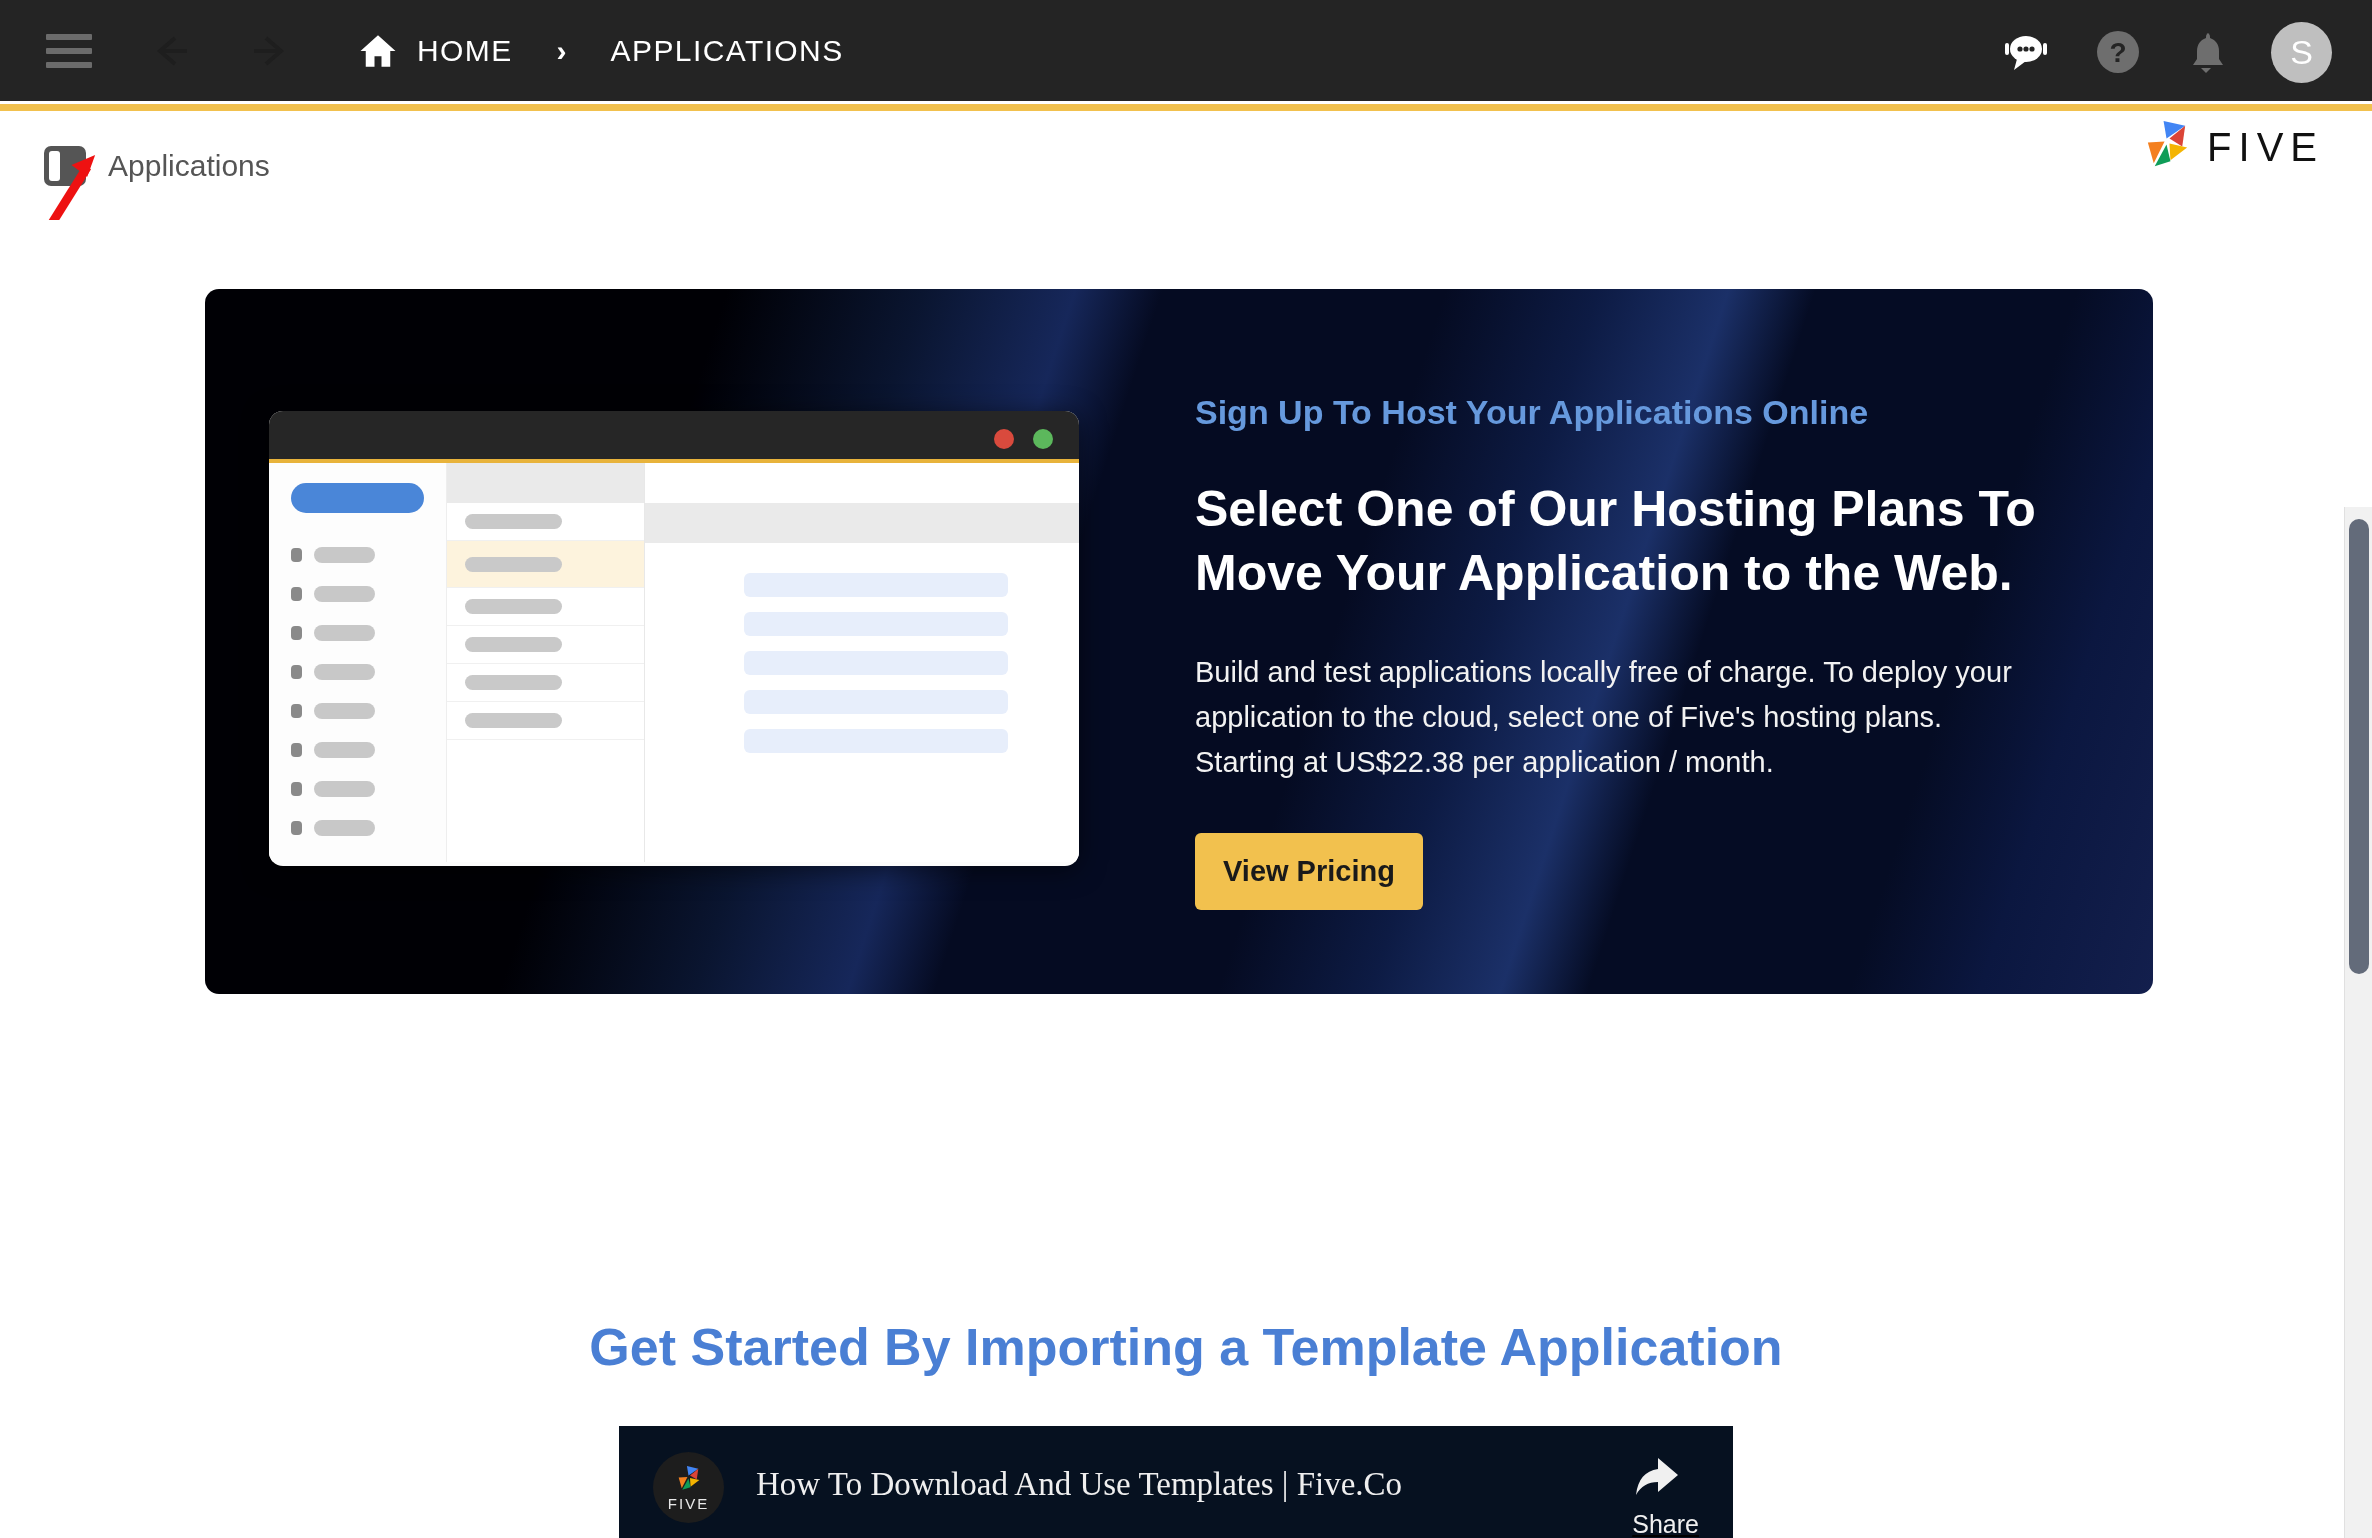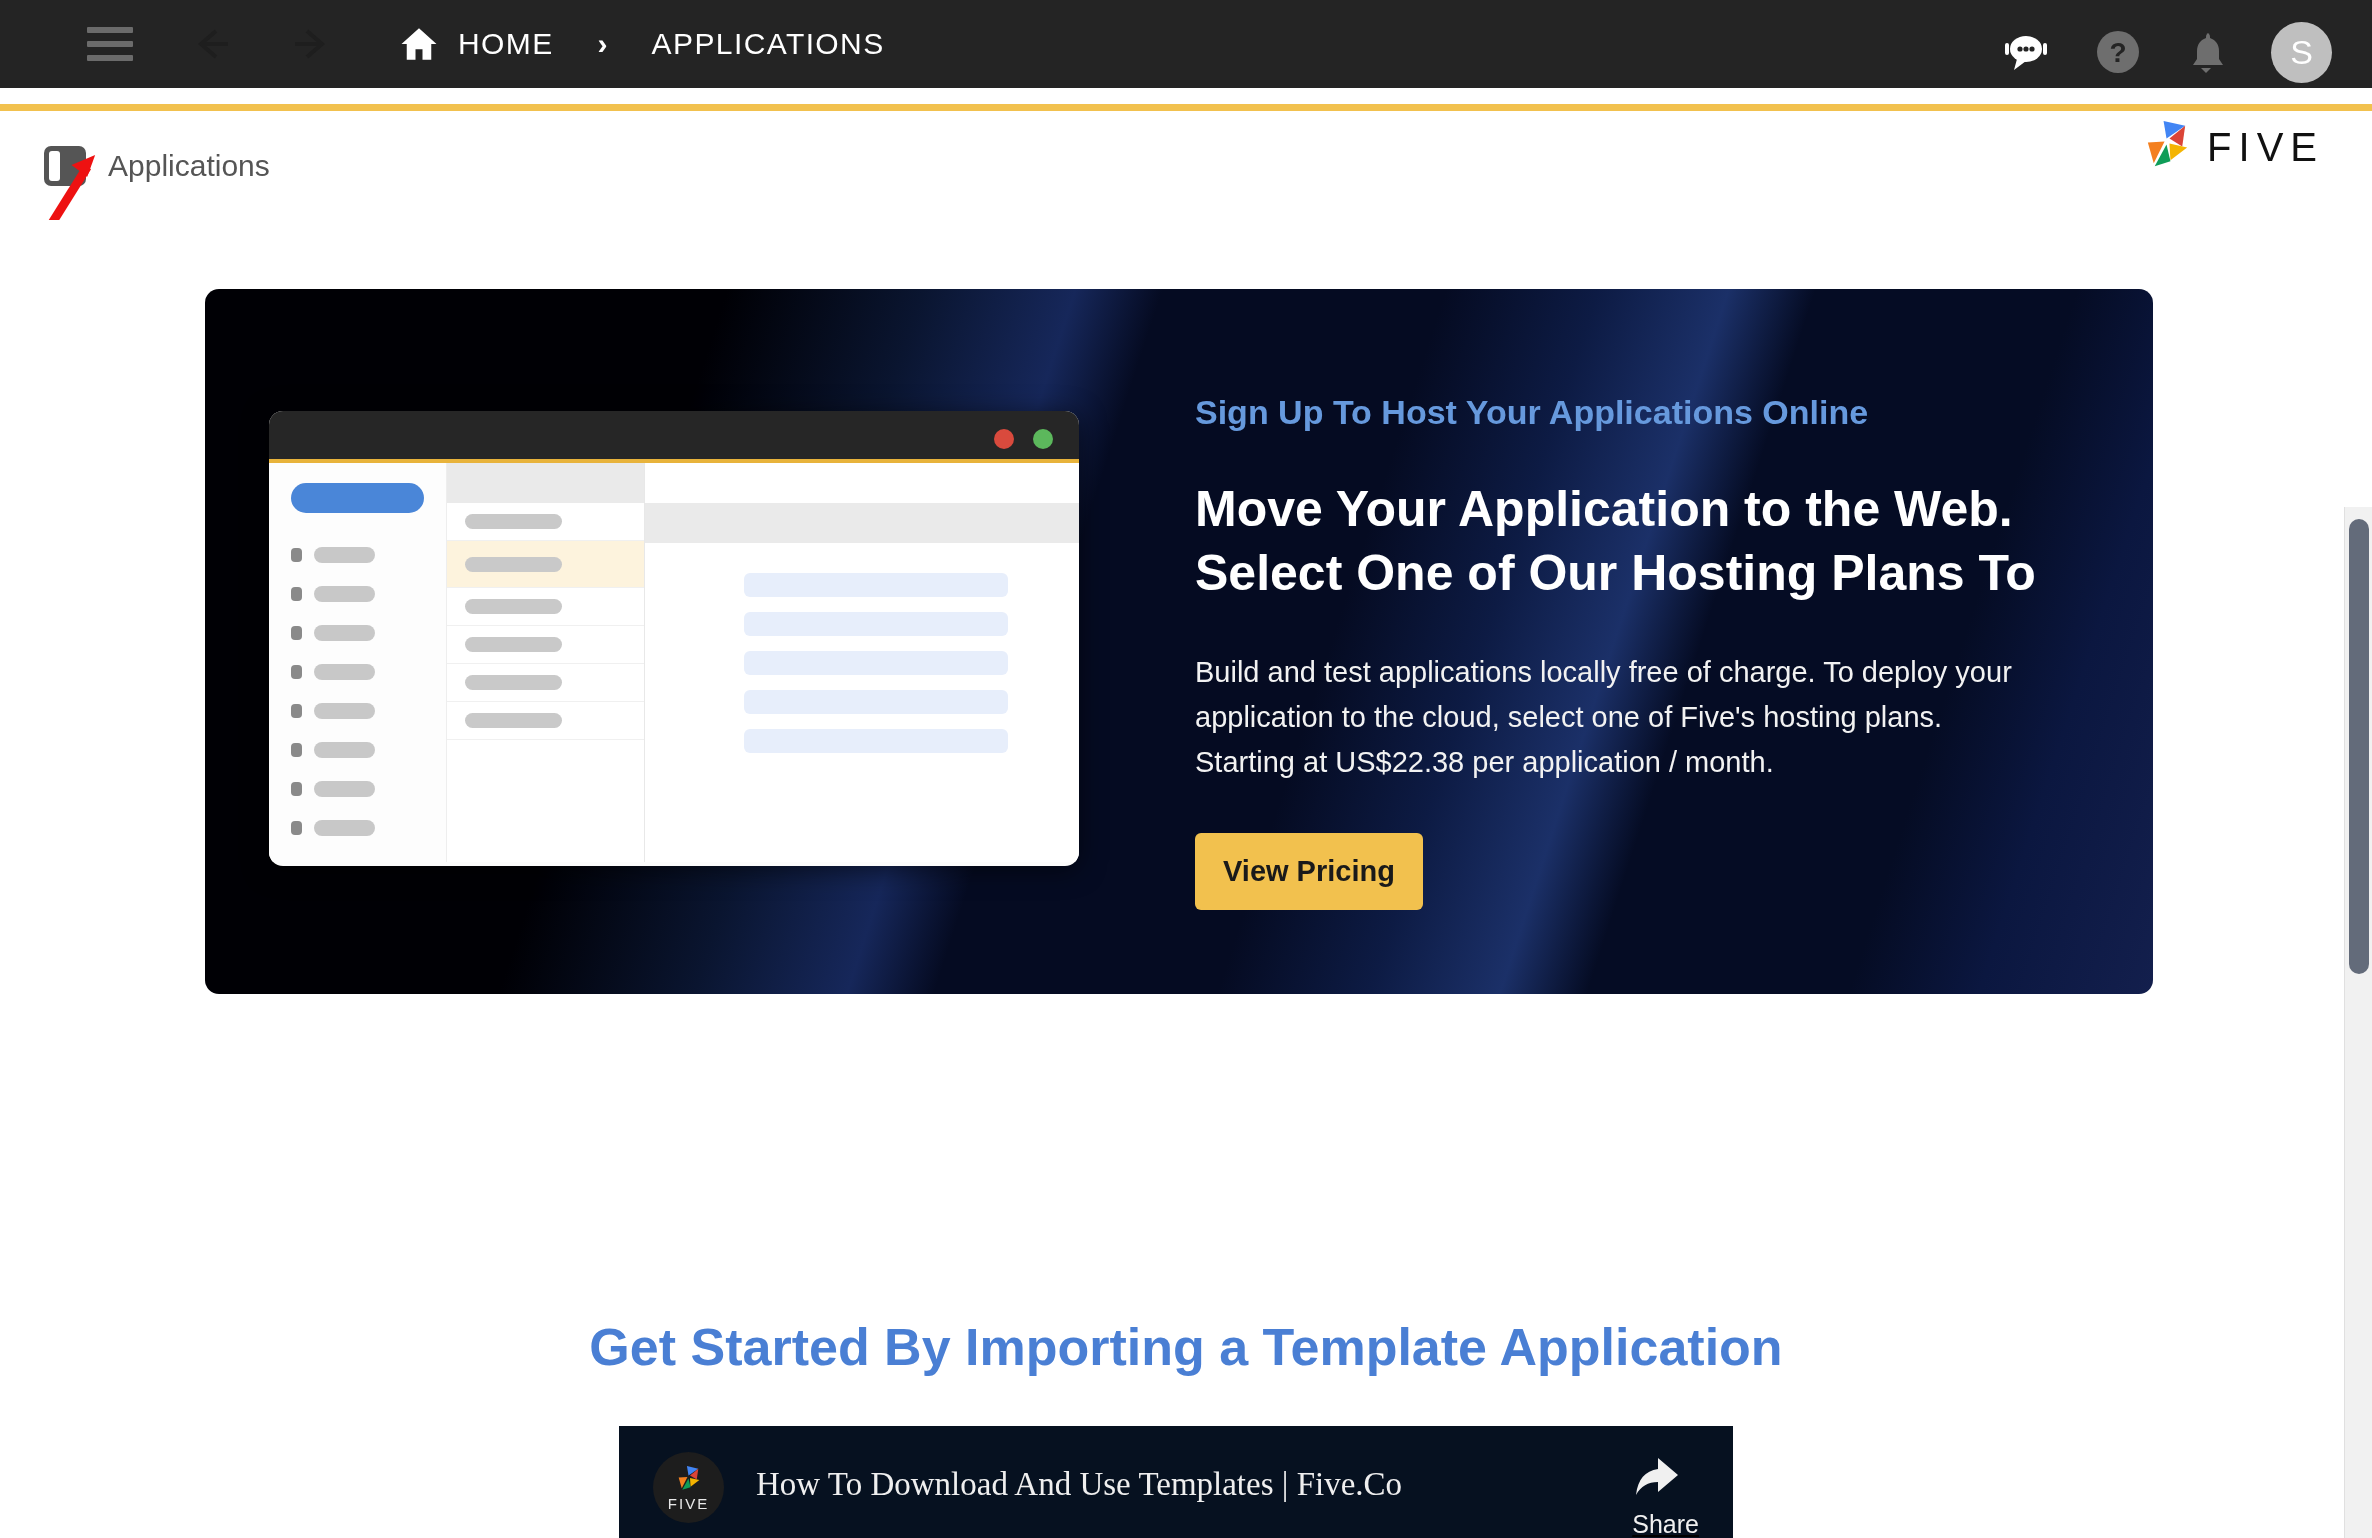--- a/index.html
+++ b/index.html
@@ -7,23 +7,23 @@
   html, body {
     width: 2372px; height: 1538px;
     overflow: hidden;
     background: #ffffff;
     font-family: "Liberation Sans", sans-serif;
   }
 
   
   .topbar {
     position: absolute; top: 0; left: 0;
-    width: 2372px; height: 88px;
+    width: 2372px; height: 101px;
     background: #242424;
-    display: flex; align-items: center; padding-left: 41px;
+    display: flex; align-items: center;
   }
   .hamburger {
     margin-left: 46px;
     width: 46px; height: 34px;
     display: flex; flex-direction: column; justify-content: space-between;
     cursor: pointer;
   }
   .hamburger span { display: block; height: 6px; background: #6b6b6b; border-radius: 1px; }
 
   .navarrow {
@@ -389,22 +389,22 @@
           <div class="mk-right-bar"></div>
           <div class="mk-right-bar"></div>
           <div class="mk-right-bar"></div>
         </div>
       </div>
     </div>
 
     <div class="b-copy">
       <div class="b-kicker">Sign Up To Host Your Applications Online</div>
       <div class="b-head">
+        <div>Select One of Our Hosting Plans To</div>
         <div>Move Your Application to the Web.</div>
-        <div>Select One of Our Hosting Plans To</div>
       </div>
       <div class="b-para">Build and test applications locally free of charge. To deploy your application to the cloud, select one of Five's hosting plans. Starting at US$22.38 per application / month.</div>
       <button class="b-btn">View Pricing</button>
     </div>
   </div>
 
   <div class="sec-head">Get Started By Importing a Template Application</div>
 
   <div class="video">
     <div class="v-top">

